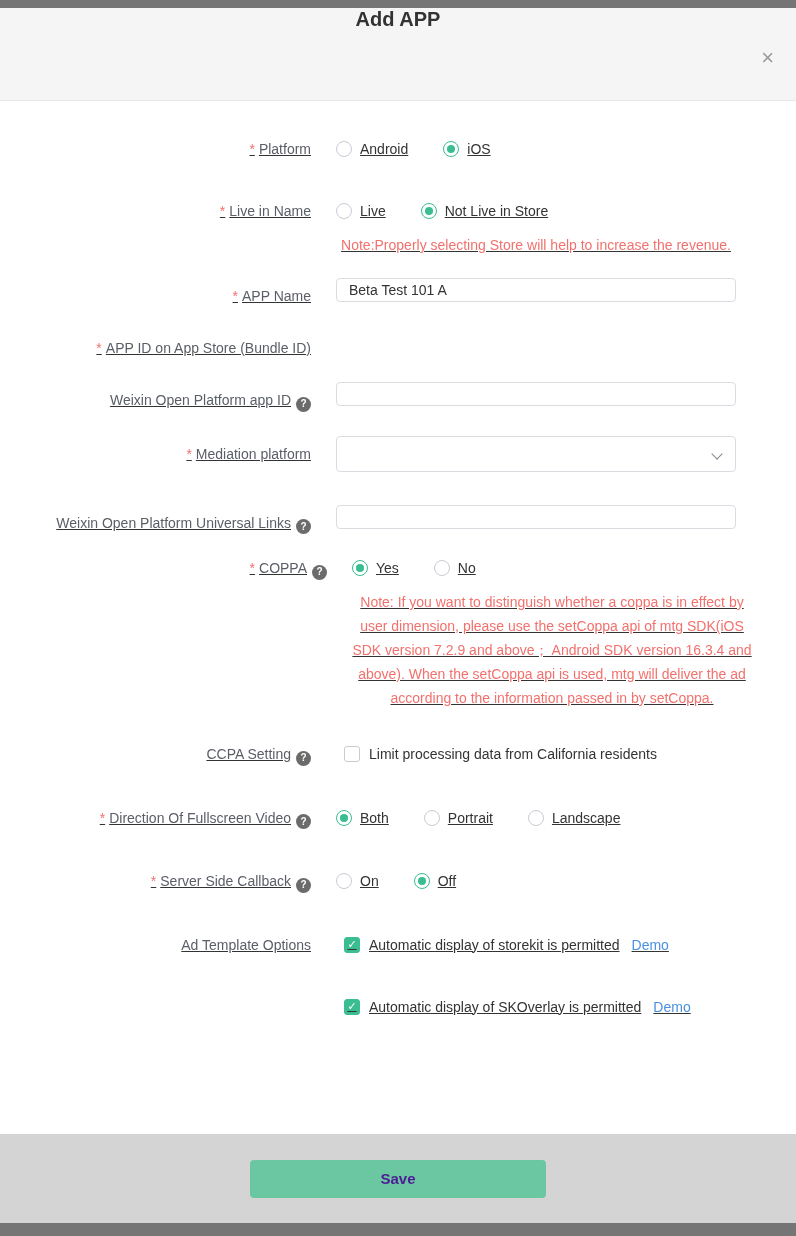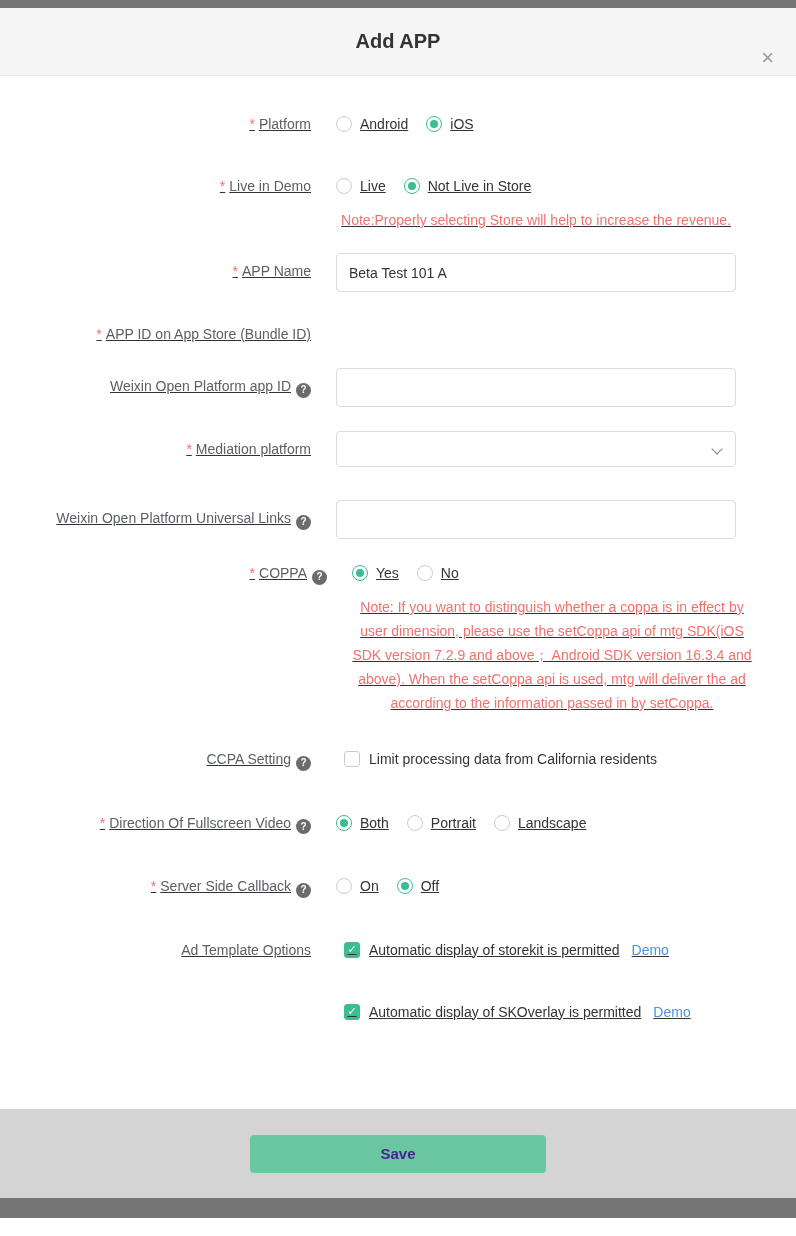--- a/index.html
+++ b/index.html
@@ -16,23 +16,23 @@
   *{box-sizing:border-box;}
   html,body{margin:0;padding:0;}
   body{
     width:796px;height:1236px;
     font-family:"Liberation Sans","DejaVu Sans",sans-serif;
     font-size:14px;color:#333;background:#fff;overflow:hidden;
   }
   .top-bar{height:8px;background:var(--bar);}
   .bottom-bar{height:20px;background:var(--bar);}
   .modal-header{
-    position:relative;height:68px;background:var(--header-bg);
+    position:relative;height:93px;background:var(--header-bg);
     border-bottom:1px solid #e8e8e8;
-    display:flex;align-items:center;justify-content:center;
+    display:flex;justify-content:center;
   }
   .modal-title{margin:0;font-size:20px;font-weight:bold;color:#333;}
   .close{
     position:absolute;right:22px;top:42px;
     font-size:22px;line-height:16px;color:#9b9b9b;cursor:pointer;font-weight:normal;
   }
   .modal-body{
     background:#fff;min-height:1033px;
     padding:38px 30px 0 0;
   }
@@ -48,21 +48,21 @@
   }
   .row-input > .label{padding-top:8px;}
   .req{color:var(--error);margin-right:4px;}
   .help{
     display:inline-flex;align-items:center;justify-content:center;
     width:15px;height:15px;border-radius:50%;
     background:#6b6b6b;color:#fff;font-size:10px;font-weight:bold;
     margin-left:5px;vertical-align:-2px;cursor:pointer;line-height:1;
   }
   .control{margin-left:25px;width:400px;}
-  .radio-group{display:flex;align-items:flex-end;}
+  .radio-group{display:flex;align-items:flex-end;gap:17px;}
   .radio{display:inline-flex;align-items:center;margin-right:18px;cursor:pointer;line-height:20px;}
   .radio-circle{
     width:16px;height:16px;border:1px solid #c8ccd2;border-radius:50%;
     background:#fff;margin-right:8px;flex:0 0 16px;
     display:inline-flex;align-items:center;justify-content:center;
   }
   .radio.checked .radio-circle{border-color:var(--accent);}
   .radio.checked .radio-circle::after{
     content:"";width:8px;height:8px;border-radius:50%;background:var(--accent);
   }
@@ -72,21 +72,21 @@
     margin-right:9px;flex:0 0 16px;
     display:inline-flex;align-items:center;justify-content:center;
   }
   .checkbox-box .check{display:none;}
   .checkbox-box.checked{background:var(--accent);border-color:var(--accent);}
   .checkbox-box.checked .check{display:block;color:#fff;font-size:11px;font-weight:bold;line-height:1;}
   .note{
     color:var(--error);line-height:24px;margin:12px 0 0;width:400px;text-align:center;
   }
   .text-input{
-    width:400px;height:39px;border:1px solid var(--border);border-radius:4px;
+    width:400px;height:24px;border:1px solid var(--border);border-radius:4px;
     padding:0 12px;font-size:14px;color:#333;outline:none;
     font-family:"Liberation Sans","DejaVu Sans",sans-serif;background:#fff;
   }
   .text-input::placeholder{color:#bfc4cc;}
   .select{
     position:relative;width:400px;height:36px;border:1px solid var(--border);
     border-radius:4px;background:#fff;cursor:pointer;
     display:flex;align-items:center;padding:0 30px 0 12px;color:#333;
   }
   .chevron{
@@ -134,21 +134,21 @@
             <label class="radio checked">
               <span class="radio-circle"></span>
               <span>iOS</span>
             </label>
           </div>
         </div>
       </div>
 
       <div class="form-row mb21">
         <div class="label">
-          <span class="req">*</span><span class="label-text">Live in Demo</span>
+          <span class="req">*</span><span class="label-text">Live in Name</span>
         </div>
         <div class="control">
           <div class="radio-group">
             <label class="radio">
               <span class="radio-circle"></span>
               <span>Live</span>
             </label>
             <label class="radio checked">
               <span class="radio-circle"></span>
               <span>Not Live in Store</span>

